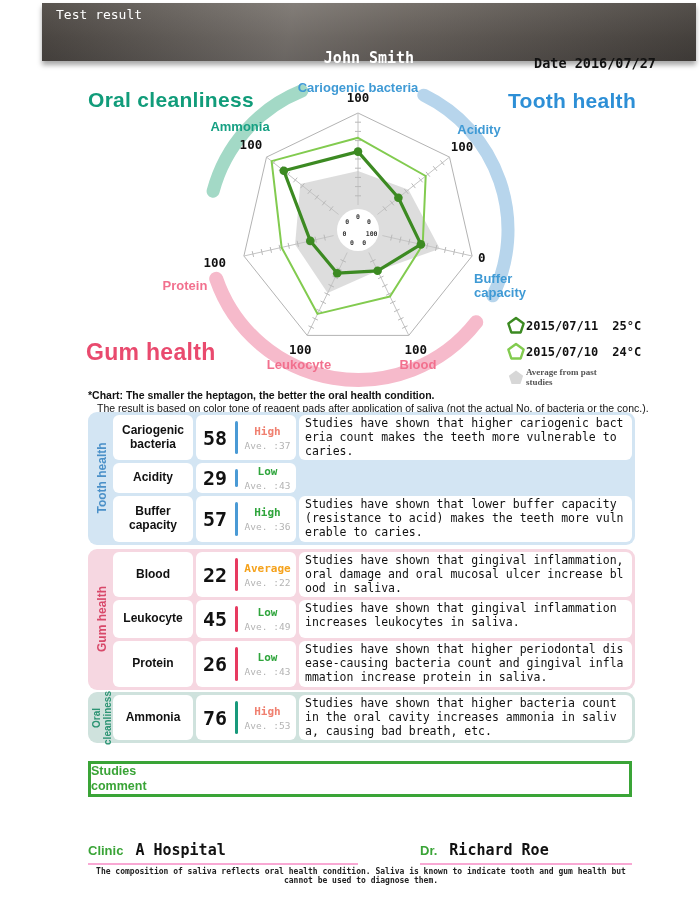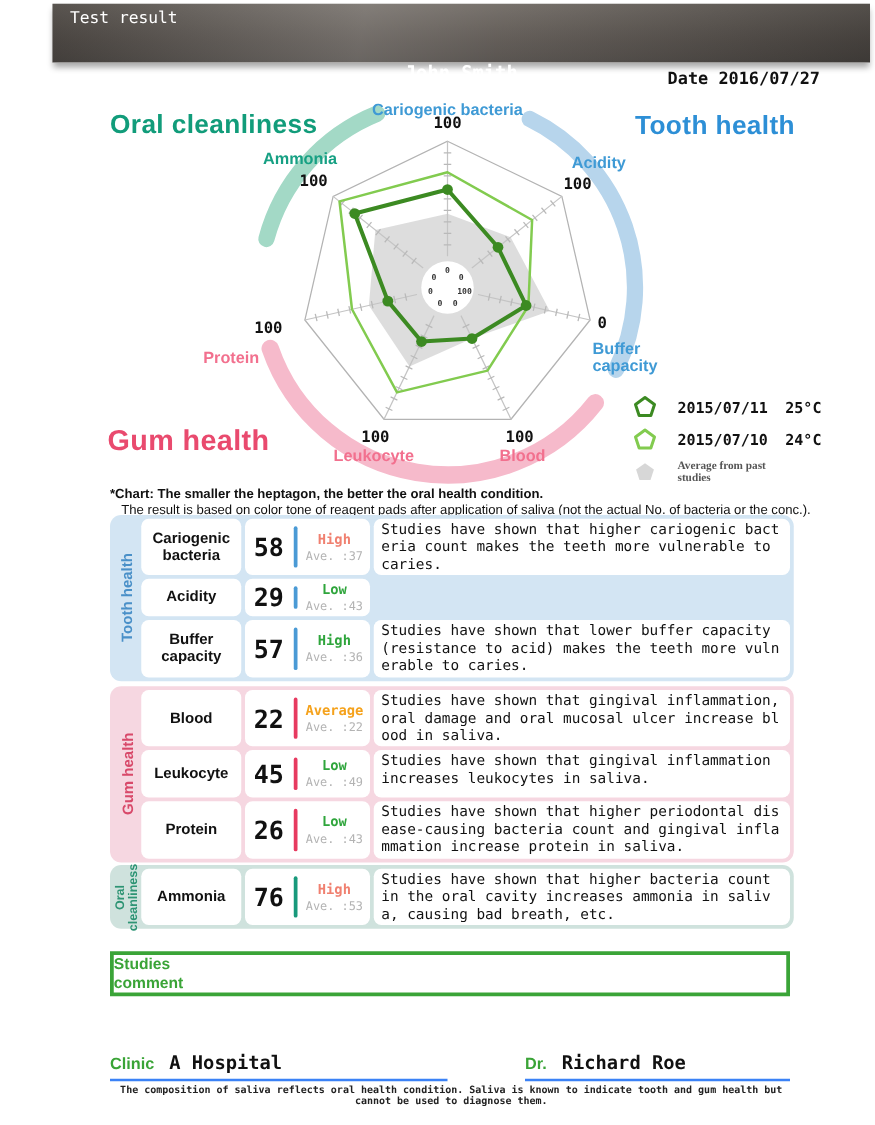--- a/index.html
+++ b/index.html
@@ -1,35 +1,35 @@
 <!DOCTYPE html>
 <html><head>
 <meta charset="utf-8">
 <style>
   html,body{margin:0;padding:0;background:#fff;}
   .page{position:relative;width:700px;height:900px;background:#fff;overflow:hidden;
         font-family:"Liberation Sans",sans-serif;color:#111;}
   
-  .header-bar{position:absolute;left:42px;top:3px;right:4px;height:47px;
+  .header-bar{position:absolute;left:42px;top:3px;right:4px;height:58px;
     background-image:linear-gradient(100deg,rgba(0,0,0,.20),rgba(255,255,255,.14) 38%,rgba(255,255,255,.05) 55%,rgba(0,0,0,.25)),
                      linear-gradient(180deg,#6f6963,#5b5550 60%,#514c48);
     box-shadow:0 4px 5px rgba(0,0,0,.35);}
   .hdr-title{position:absolute;left:14px;top:4px;color:#fff;font-family:"DejaVu Sans Mono",monospace;font-size:13px;}
   .hdr-name{position:absolute;left:0;right:0;top:26px;text-align:center;color:#fff;
     font-family:"DejaVu Sans Mono",monospace;font-size:15px;font-weight:600;margin-top:20px;}
   .date-line{position:absolute;right:44px;top:55px;font-family:"DejaVu Sans Mono",monospace;
     font-size:13.5px;font-weight:600;color:#111;}
   
   .chart-wrap{position:absolute;left:75px;top:76px;width:590px;height:316px;}
   .cat-title{position:absolute;font-weight:bold;font-size:21px;letter-spacing:.3px;}
   .cat-oral{left:88px;top:88px;color:#119c7a;}
   .cat-tooth{left:508px;top:89px;color:#2d8fd6;}
   .cat-gum{left:86px;top:339px;color:#e94a6e;font-size:23px;}
   .legend{position:absolute;left:506px;top:315px;display:flex;flex-direction:column;gap:5px;}
-  .legend-row{display:flex;align-items:center;gap:16px;}
+  .legend-row{display:flex;align-items:center;gap:0;}
   .legend-text{font-family:"DejaVu Sans Mono",monospace;font-size:12px;font-weight:600;display:flex;gap:14px;}
   .legend-avg{font-family:Liberation Serif, serif;font-size:9px;font-weight:bold;color:#555;
     width:92px;line-height:1.1;}
   
   .chart-note{position:absolute;left:88px;top:389px;font-size:10.5px;line-height:1.25;color:#111;}
   .chart-note .l1{font-weight:bold;}
   .chart-note .l2{padding-left:9px;}
   
   .section{position:absolute;left:88px;width:547px;border-radius:9px;display:flex;padding:3px;box-sizing:border-box;}
   .sec-tooth{top:412px;}
@@ -53,21 +53,21 @@
     padding:2px 6px;word-break:break-all;min-height:38px;box-sizing:border-box;}
   
   .overall{position:absolute;left:88px;top:761px;width:544px;box-sizing:border-box;
     border:3px solid #3aa437;display:flex;background:#fff;}
   .overall-label{width:72px;flex:none;display:flex;align-items:center;justify-content:center;
     color:#3aa437;font-weight:bold;font-size:12.5px;line-height:1.2;text-align:left;}
   .overall-inner{flex:1;border:1px solid #8a8a8a;margin:0;padding:2px 6px;
     font-family:"DejaVu Sans Mono",monospace;font-size:12px;line-height:1.22;word-break:break-all;}
   
   .sig{position:absolute;top:841px;display:flex;align-items:baseline;gap:12px;
-    border-bottom:2px solid #3b82f6;padding-bottom:4px;box-sizing:border-box;}
+    border-bottom:2px solid #f9a8d4;padding-bottom:4px;box-sizing:border-box;}
   .sig-clinic{left:88px;width:270px;}
   .sig-dr{left:420px;width:212px;}
   .sig-label{color:#3aa437;font-weight:bold;font-size:13px;}
   .sig-name{font-family:"DejaVu Sans Mono",monospace;font-size:15px;font-weight:600;color:#111;}
   .foot-note{position:absolute;left:88px;top:867px;width:546px;text-align:center;
     font-family:"DejaVu Sans Mono",monospace;font-size:8px;font-weight:600;color:#222;}
   text{font-family:"Liberation Sans",sans-serif;}
   .axis-num{font-family:"DejaVu Sans Mono",monospace;font-weight:600;}
 </style>
 </head>

